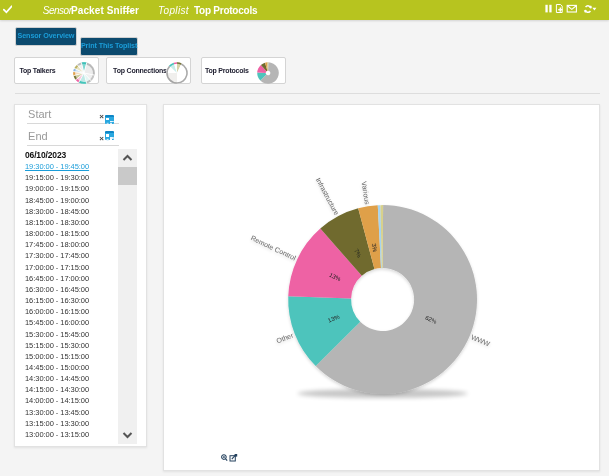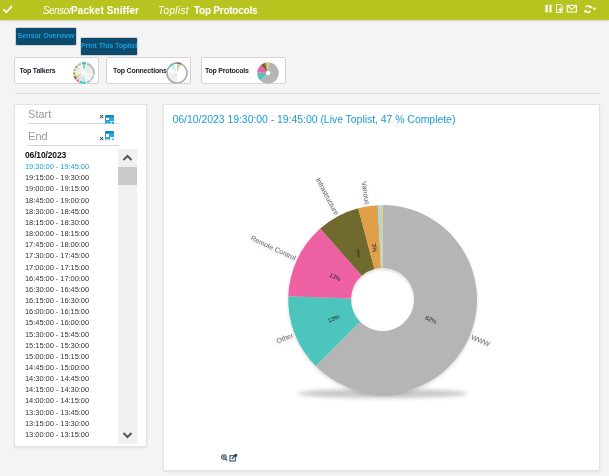--- a/index.html
+++ b/index.html
@@ -19,21 +19,21 @@
 .inp { position:absolute; left:11.6px; width:92px; border-bottom:1px solid #d8d8d8; font-size:8px; color:#999; height:16px; }
 .inp .ph { position:absolute; left:1.5px; bottom:3px; font-size:11px; }
 .inp .x { position:absolute; right:14.6px; bottom:2px; color:#444; font-weight:bold; font-size:8px; }
 .cal { position:absolute; width:8.5px; height:9px; background:#29a8e0; border-radius:1px; border-top:2px solid #0f86c6; }
 .cal:before { content:""; position:absolute; left:1px; top:1.2px; width:2.6px; height:2.2px; background:#fff; }
 .cal:after { content:""; position:absolute; left:4.8px; top:3.8px; width:1.5px; height:1.5px; background:#eaf6fd;
   box-shadow:-3.4px 1.8px 0 #d4edfa, 0 1.8px 0 #fff, 1.8px 0 0 #d4edfa; }
 .dlist { position:absolute; left:10px; top:45px; width:94px; }
 .drow { height:11.17px; line-height:11.17px; font-size:7.5px; letter-spacing:-0.05px; color:#333; white-space:nowrap; }
 .dhead { font-weight:bold; color:#111; font-size:8.5px; letter-spacing:-0.15px; }
-.sel { color:#1b9dd9; }
+.sel { color:#1b9dd9; text-decoration:underline; }
 .sbar { position:absolute; left:103px; top:44px; width:19px; height:294.5px; background:#f0f0f0; }
 .sbar .thumb { position:absolute; left:0; top:18px; width:19px; height:18px; background:#c9c9c9; }
 .chev { position:absolute; left:4px; width:11px; height:11px; }
 .title { position:absolute; left:8.5px; top:8px; font-size:10.5px; letter-spacing:-0.05px; color:#1b9dd9; white-space:nowrap; }
 .zicons { position:absolute; left:56.5px; top:349px; }
 </style></head>
 <body>
 <div class="abs topbar">
   <svg class="abs" style="left:2.5px;top:4.5px" width="9.5" height="9" viewBox="0 0 9.5 9">
       <path d="M0.8 4.7 L3.4 7.3 L8.7 1.3" stroke="#fff" stroke-width="1.8" fill="none" stroke-linecap="round"></path>
@@ -177,21 +177,20 @@
         <path d="M1.5 7 L5.5 3 L9.5 7" stroke="#555" stroke-width="2" fill="none"></path>
       </svg>
     <div class="thumb"></div>
     <svg class="chev" style="bottom:4px" viewBox="0 0 11 11">
         <path d="M1.5 4 L5.5 8 L9.5 4" stroke="#555" stroke-width="2" fill="none"></path>
       </svg>
   </div>
 </div>
 
 <div class="abs panel mainp">
-  <div class="title">06/10/2023 19:30:00 - 19:45:00 (Live Toplist, 47 % Complete)</div>
   <svg class="abs" style="left:0; top:0; pointer-events:none" width="437" height="367" viewBox="163 104 437 367">
     <defs>
       <filter id="b1" x="-40%" y="-40%" width="180%" height="180%">
           <feGaussianBlur stdDeviation="2.2"></feGaussianBlur>
         </filter>
       <filter id="ds" x="-20%" y="-20%" width="140%" height="140%">
         <feDropShadow dx="0" dy="1.6" stdDeviation="1.7" flood-color="#000" flood-opacity="0.16"></feDropShadow>
       </filter>
     </defs>
     <ellipse cx="381.6" cy="392.5" rx="85" ry="4.6" fill="#000" opacity="0.22" filter="url(#b1)"></ellipse>

